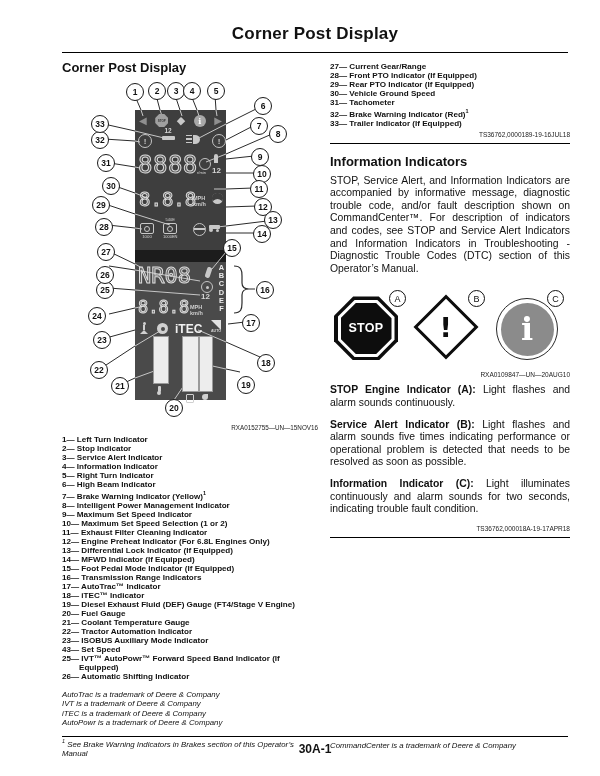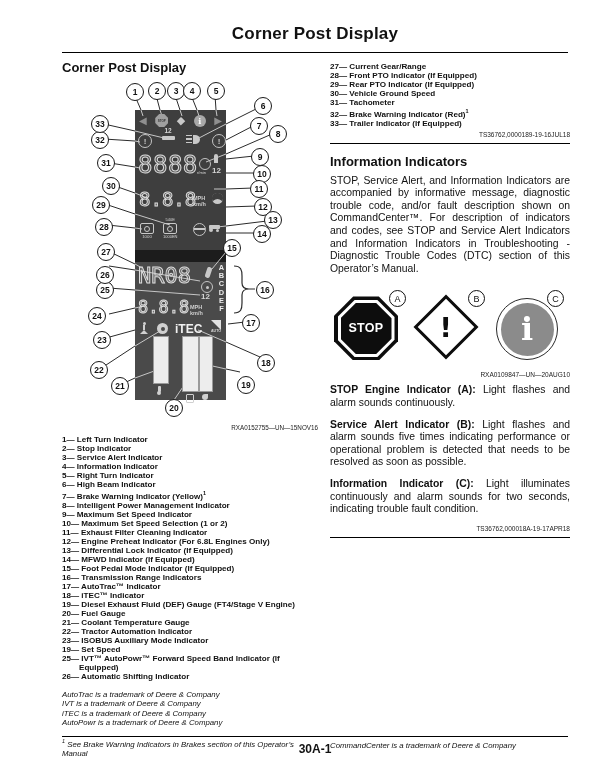--- a/index.html
+++ b/index.html
@@ -300,21 +300,21 @@
       <li><span>14— MFWD Indicator (If Equipped)</span></li>
       <li><span>15— Foot Pedal Mode Indicator (If Equipped)</span></li>
       <li><span>16— Transmission Range Indicators</span></li>
       <li><span>17— AutoTrac™ Indicator</span></li>
       <li><span>18— iTEC™ Indicator</span></li>
       <li><span>19— Diesel Exhaust Fluid (DEF) Gauge (FT4/Stage V Engine)</span></li>
       <li><span>20— Fuel Gauge</span></li>
       <li><span>21— Coolant Temperature Gauge</span></li>
       <li><span>22— Tractor Automation Indicator</span></li>
       <li><span>23— ISOBUS Auxiliary Mode Indicator</span></li>
-      <li><span>19— Set Speed</span></li>
+      <li><span>43— Set Speed</span></li>
       <li><span>25— IVT™ AutoPowr™ Forward Speed Band Indicator (If Equipped)</span></li>
       <li><span>26— Automatic Shifting Indicator</span></li>
     </ul>
 
     <div class="tm-block">
       <div>AutoTrac is a trademark of Deere &amp; Company</div>
       <div>IVT is a trademark of Deere &amp; Company</div>
       <div>iTEC is a trademark of Deere &amp; Company</div>
       <div>AutoPowr is a trademark of Deere &amp; Company</div>
     </div>

